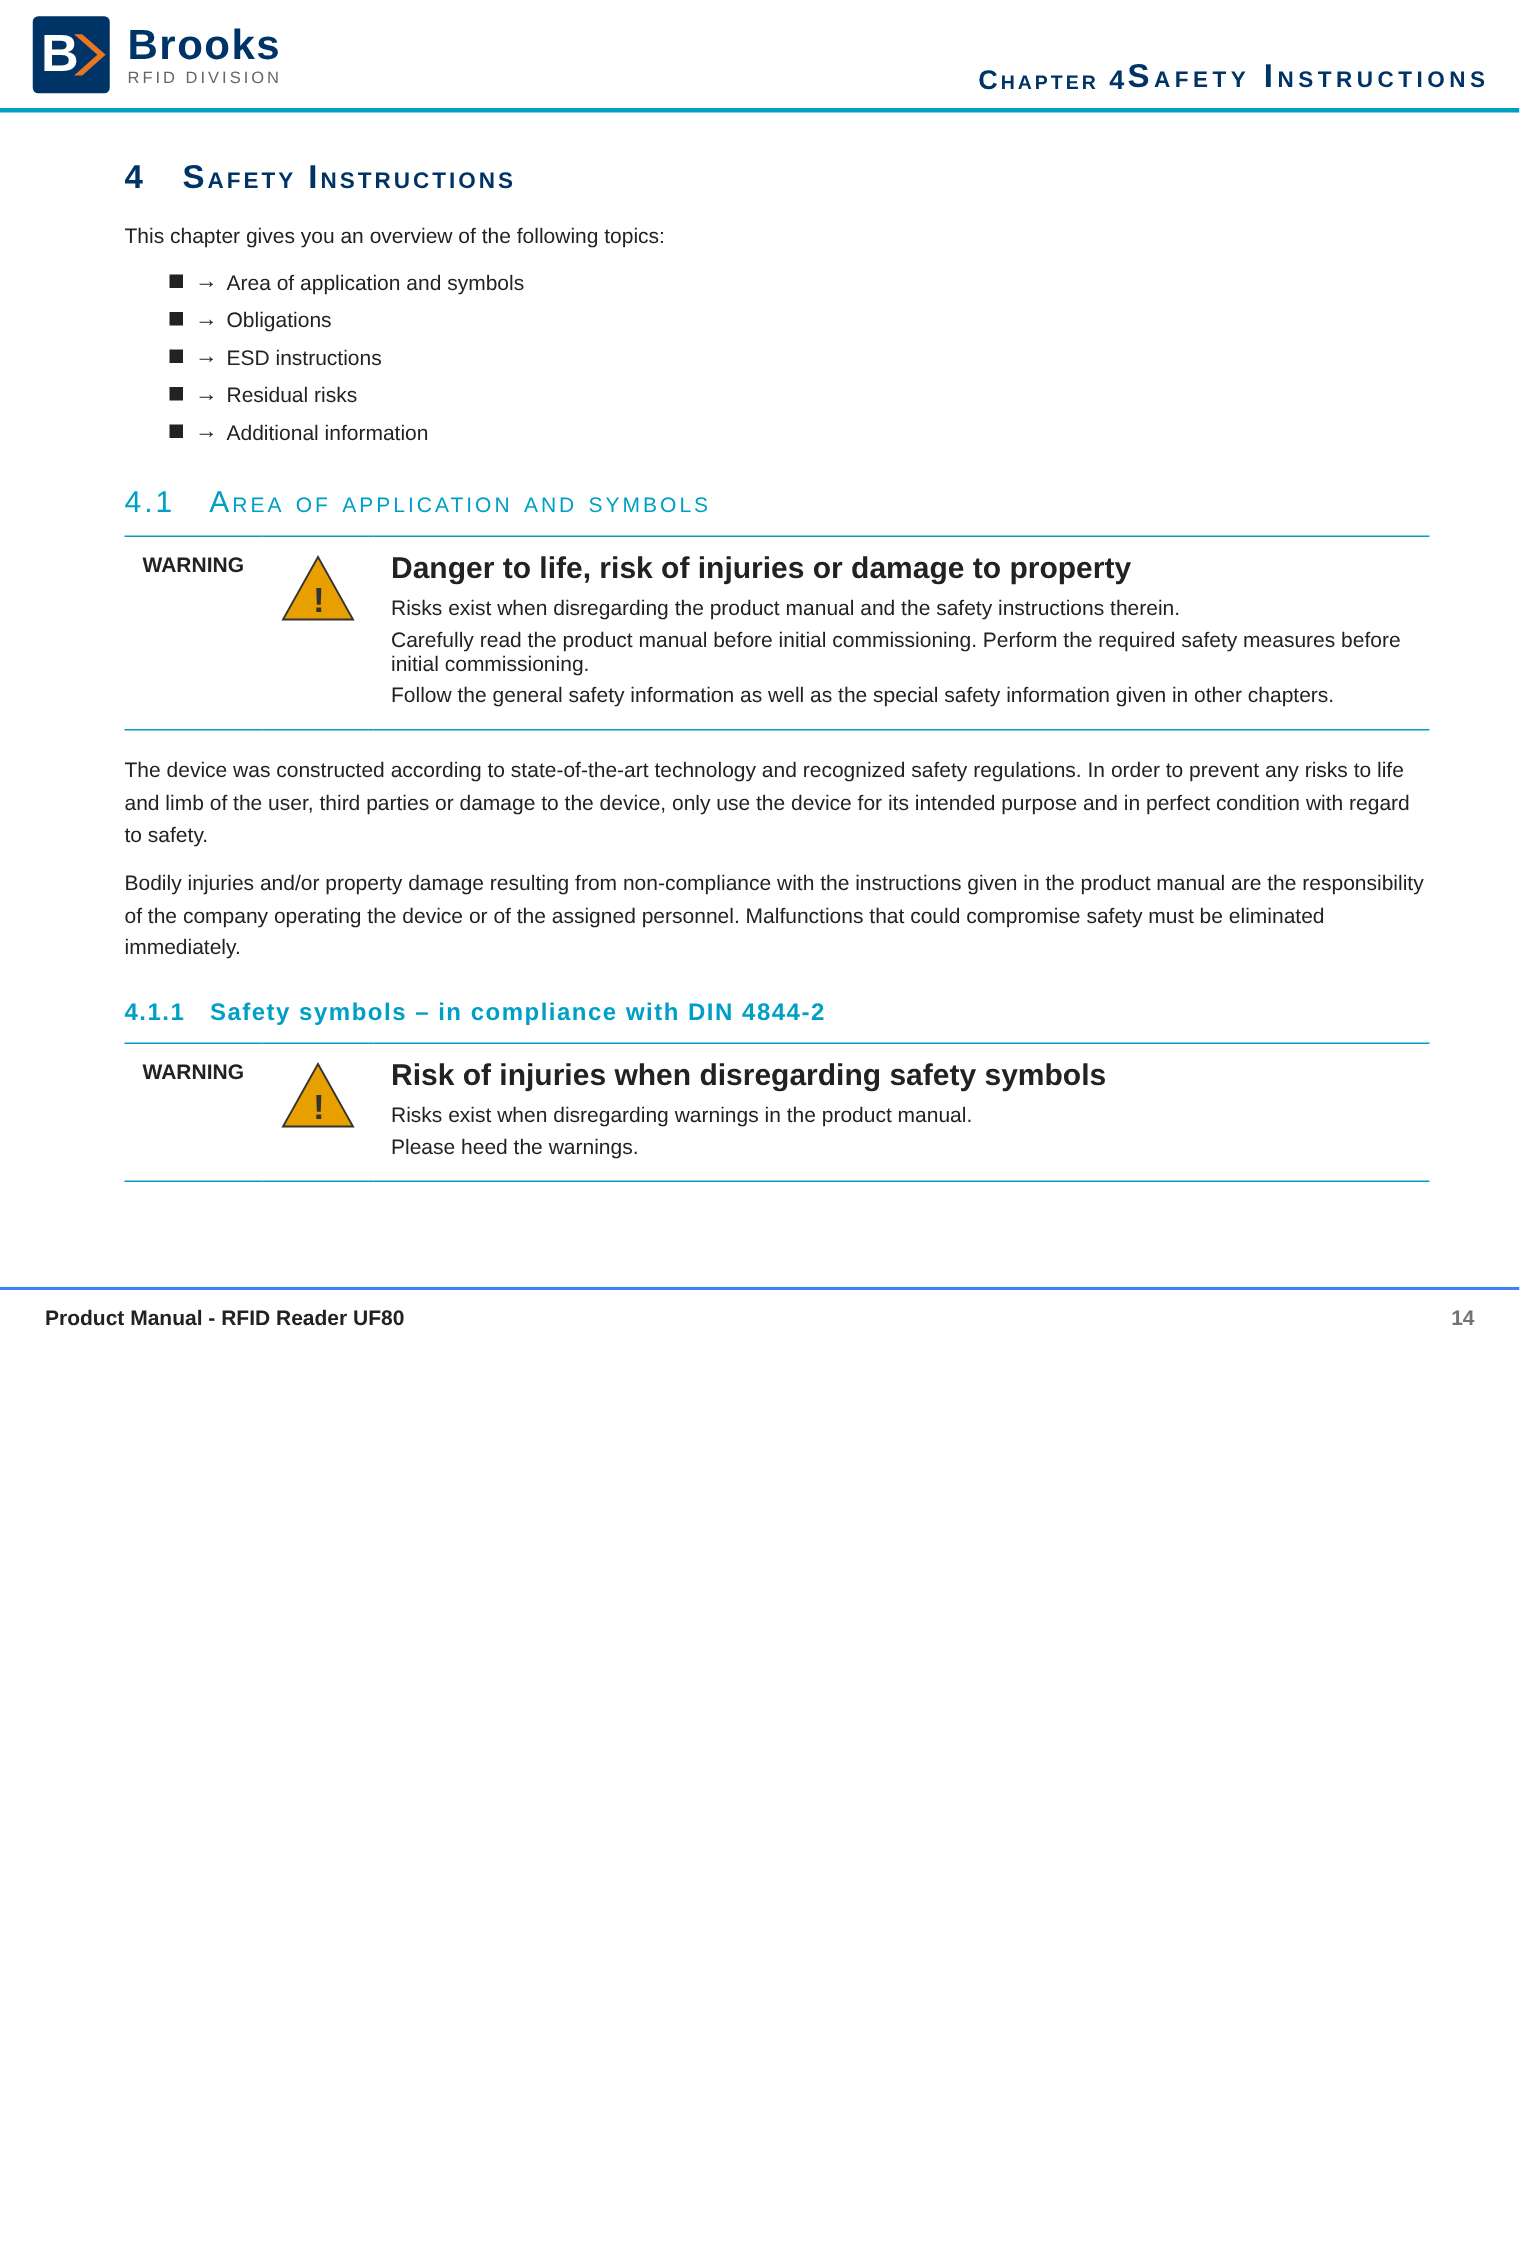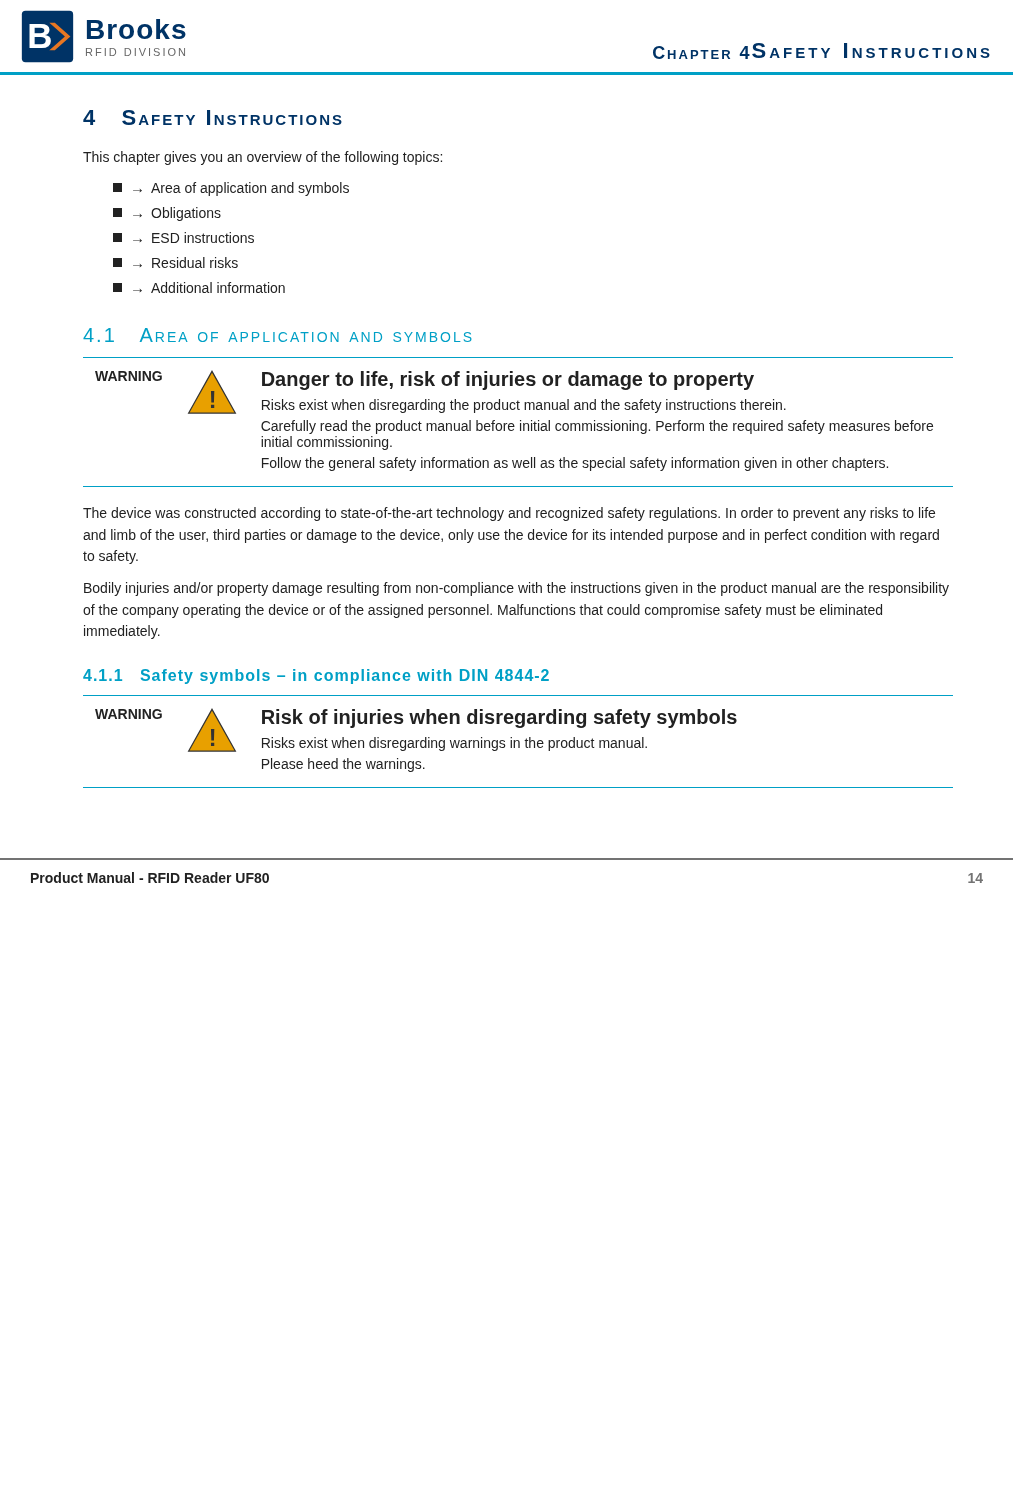--- a/index.html
+++ b/index.html
@@ -191,21 +191,21 @@
     
     .body-para {
       font-size: 14px;
       color: #222;
       margin-bottom: 10px;
       line-height: 1.55;
     }
 
     
     .footer {
-      border-top: 2px solid #737373;
+      border-top: 2px solid #3b82f6;
       display: flex;
       justify-content: space-between;
       align-items: center;
       padding: 10px 30px;
       margin-top: 40px;
       text-align: right;
     }
     .footer-left {
       font-weight: bold;
       font-size: 14px;

